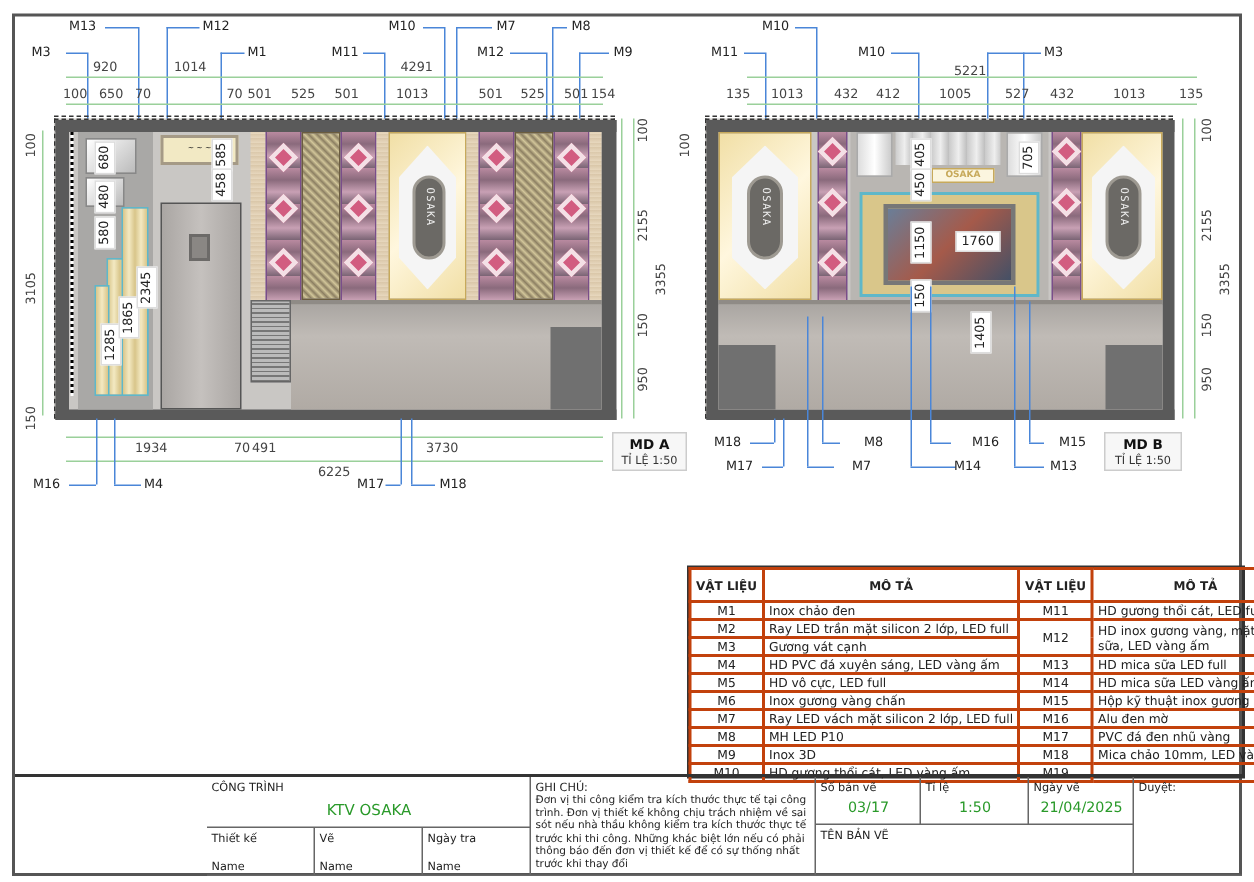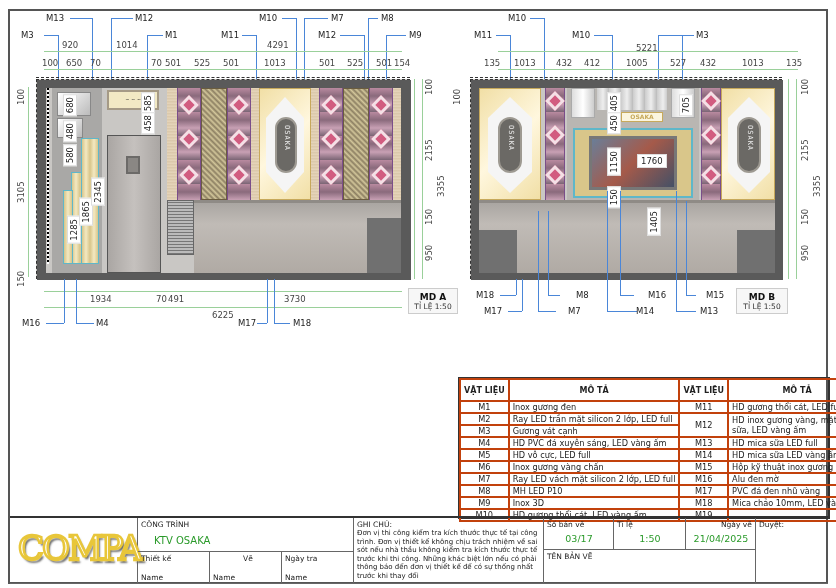--- a/index.html
+++ b/index.html
@@ -322,21 +322,21 @@
   <table class="legend">
     <tbody>
         <tr style="height:22px;">
       <th style="width:32px;">VẬT LIỆU</th>
       <th style="width:170px;">MÔ TẢ</th>
       <th style="width:32px;">VẬT LIỆU</th>
       <th>MÔ TẢ</th>
     </tr>
     <tr>
           <td class="c">M1</td>
-          <td>Inox gương đen</td>
+          <td>Inox chảo đen</td>
           <td class="c">M11</td>
           <td>HD gương thổi cát, LED full</td>
         </tr>
     <tr>
           <td class="c">M2</td>
           <td>Ray LED trần mặt silicon 2 lớp, LED full</td>
           <td class="c" rowspan="2">M12</td>
           <td rowspan="2" style="white-space:normal;line-height:10px;">HD inox gương vàng, mặt mica sữa, LED vàng ấm</td>
         </tr>
     <tr>
@@ -382,53 +382,50 @@
     <tr>
           <td class="c">M10</td>
           <td>HD gương thổi cát, LED vàng ấm</td>
           <td class="c">M19</td>
           <td></td>
         </tr>
   </tbody>
     </table>
 
   <div class="titleblock">
-    <div class="tb-cell" style="left:0;top:0;width:128px;height:66px;">
-      <div style="position:absolute;left:8px;top:10px;font-family:'DejaVu Serif',serif;font-size:34px;letter-spacing:-2px;color:#fff;-webkit-text-stroke:2.5px #e8c63a;text-shadow:2px 3px 2px #666;">COMPA</div>
-    </div>
     <div class="tb-cell" style="left:128px;top:0;width:216px;height:34px;">
       <div style="position:absolute;left:3px;top:2px;">CÔNG TRÌNH</div>
-      <div class="green" style="position:absolute;left:16px;width:216px;top:17px;text-align:left;font-size:10px;">KTV OSAKA</div>
+      <div class="green" style="position:absolute;left:0;width:216px;top:17px;text-align:center;font-size:10px;">KTV OSAKA</div>
     </div>
     <div class="tb-cell" style="left:128px;top:34px;width:72px;height:32px;">
       <div style="position:absolute;left:3px;top:2px;">Thiết kế</div>
       <div style="position:absolute;left:3px;top:21px;">Name</div>
     </div>
     <div class="tb-cell" style="left:200px;top:34px;width:72px;height:32px;">
-      <div style="position:absolute;left:3px;top:2px;margin-left:30px;">Vẽ</div>
+      <div style="position:absolute;left:3px;top:2px;">Vẽ</div>
       <div style="position:absolute;left:3px;top:21px;">Name</div>
     </div>
     <div class="tb-cell" style="left:272px;top:34px;width:72px;height:32px;">
       <div style="position:absolute;left:3px;top:2px;">Ngày tra</div>
       <div style="position:absolute;left:3px;top:21px;">Name</div>
     </div>
     <div class="tb-cell" style="left:344px;top:0;width:190px;height:66px;">
       <div style="position:absolute;left:3px;top:2px;">GHI CHÚ:</div>
       <div style="position:absolute;left:3px;top:11px;width:184px;font-size:7px;line-height:8.6px;height:54px;overflow:hidden;">Đơn vị thi công kiểm tra kích thước thực tế tại công trình. Đơn vị thiết kế không chịu trách nhiệm về sai sót nếu nhà thầu không kiểm tra kích thước thực tế trước khi thi công. Những khác biệt lớn nếu có phải thông báo đến đơn vị thiết kế để có sự thống nhất trước khi thay đổi</div>
     </div>
     <div class="tb-cell" style="left:534px;top:0;width:70px;height:32px;">
       <div style="position:absolute;left:3px;top:2px;">Số bản vẽ</div>
       <div class="green" style="position:absolute;left:0;width:70px;top:15px;text-align:center;font-size:9.5px;">03/17</div>
     </div>
     <div class="tb-cell" style="left:604px;top:0;width:72px;height:32px;">
       <div style="position:absolute;left:3px;top:2px;">Tỉ lệ</div>
       <div class="green" style="position:absolute;left:0;width:72px;top:15px;text-align:center;font-size:9.5px;">1:50</div>
     </div>
     <div class="tb-cell" style="left:676px;top:0;width:70px;height:32px;">
-      <div style="position:absolute;left:3px;top:2px;margin-left:32px;">Ngày vẽ</div>
+      <div style="position:absolute;left:3px;top:2px;">Ngày vẽ</div>
       <div class="green" style="position:absolute;left:0;width:70px;top:15px;text-align:center;font-size:9.5px;">21/04/2025</div>
     </div>
     <div class="tb-cell" style="left:534px;top:32px;width:212px;height:34px;">
       <div style="position:absolute;left:3px;top:2px;">TÊN BẢN VẼ</div>
     </div>
     <div class="tb-cell" style="left:746px;top:0;width:72px;height:66px;border-right:none;">
       <div style="position:absolute;left:3px;top:2px;">Duyệt:</div>
     </div>
   </div>
 </div>

